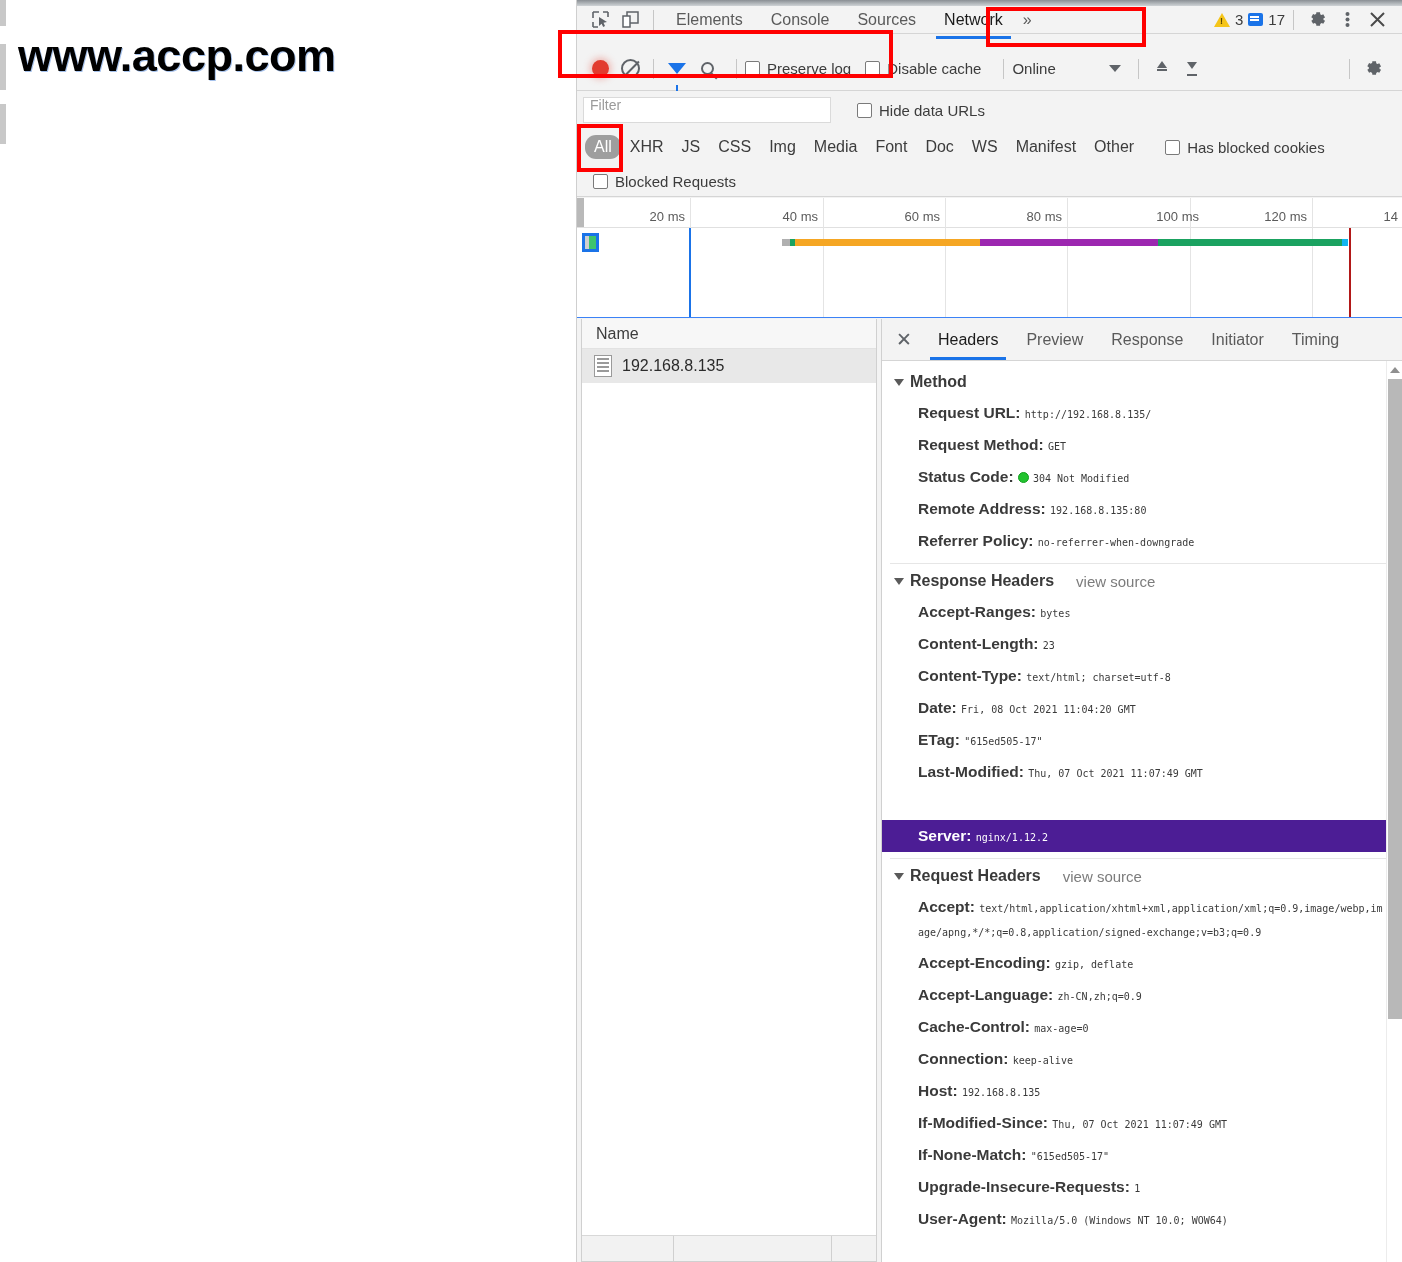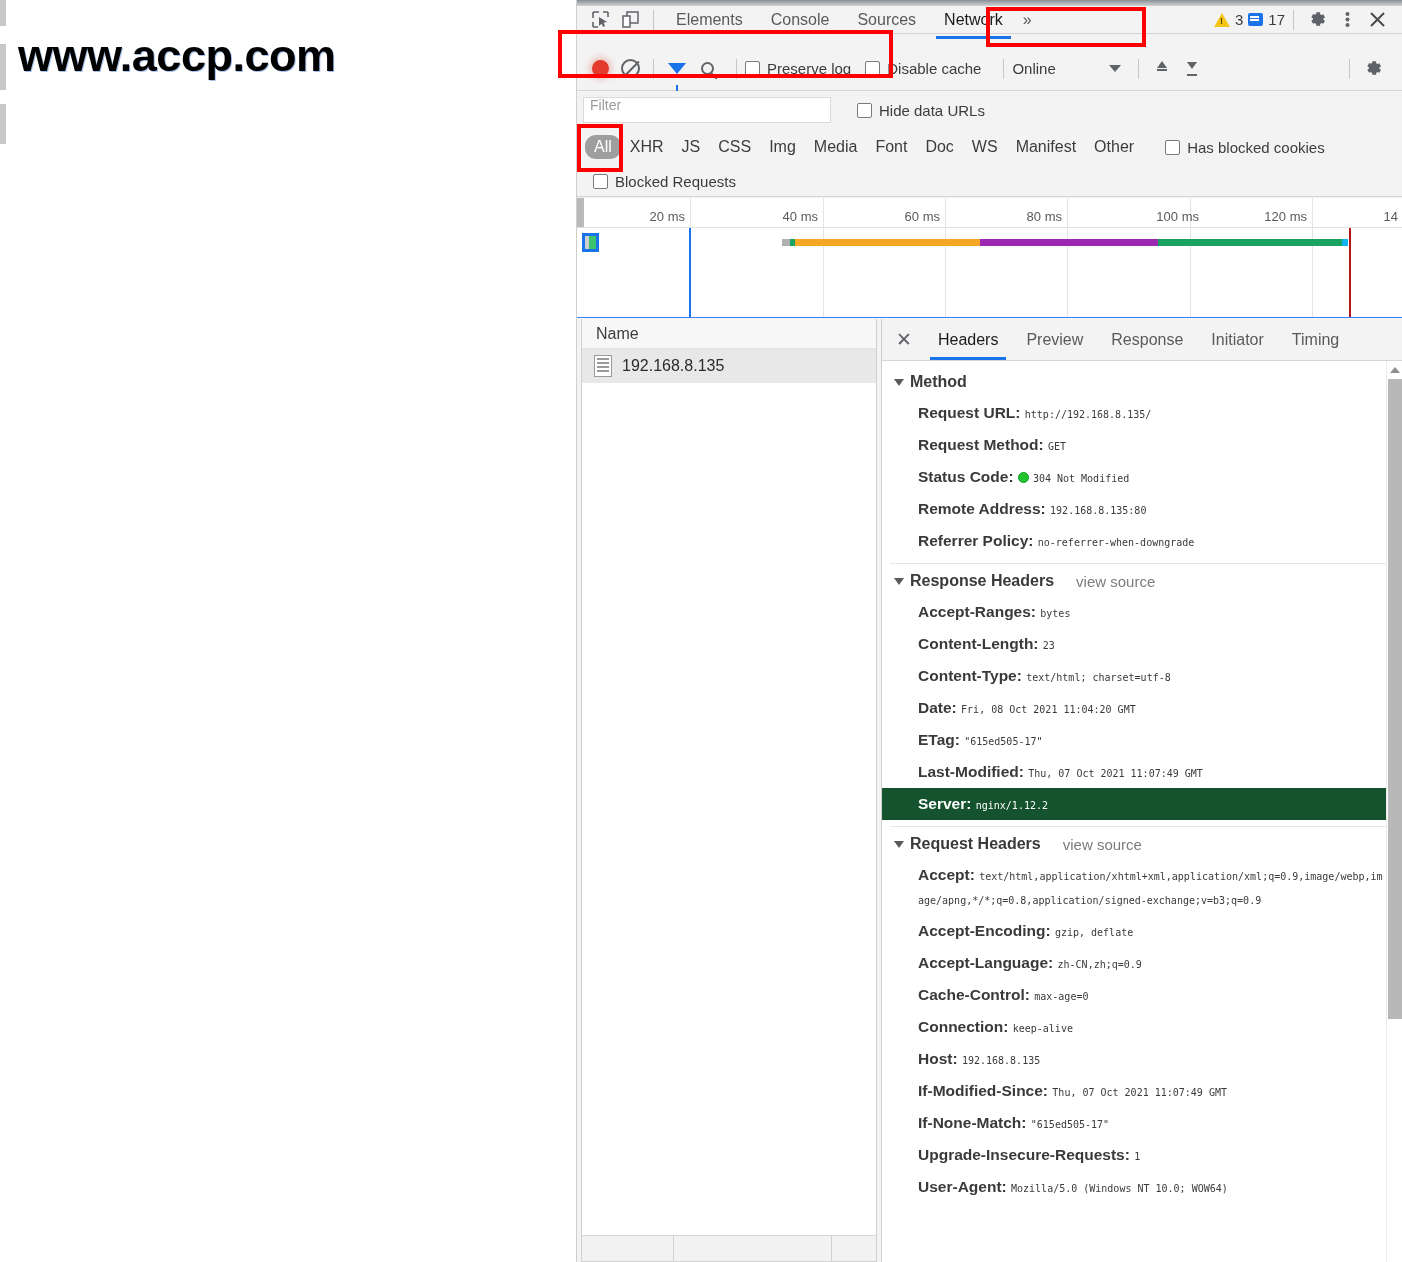--- a/index.html
+++ b/index.html
@@ -182,21 +182,21 @@
 
   #det-body { position:absolute; left:0; top:42px; right:0; bottom:0; overflow:hidden; padding-top:6px; }
   .sec-title { font-size:16px; font-weight:bold; color:#3a3a3a; padding:6px 0 6px 12px;
     display:flex; align-items:center; }
   .caret { width:0;height:0;border-left:5px solid transparent;border-right:5px solid transparent;
     border-top:7px solid #5a5a5a; margin-right:6px; }
   .viewsrc { font-size:15px; color:#7c7c7c; font-weight:normal; margin-left:22px; }
   .sec-div { height:1px; background:#e6e6e6; margin:6px 8px 2px 8px; }
   .hrow { padding:4px 12px 4px 36px; font-size:15.5px; line-height:1.55;
     word-break:break-all; }
-  .hrow.sel { background:#14532d; color:#fff; }
+  .hrow.sel { background:#4c1d95; color:#fff;margin-top:32px; }
   .hk { font-weight:bold; color:#3a3a3a; font-family:"Liberation Sans", sans-serif; }
   .hrow.sel .hk { color:#fff; }
   .hv { font-family:"DejaVu Sans Mono", monospace; font-size:10px; color:#3a3a3a; }
   .hrow.sel .hv { color:#fff; }
   .status-dot { display:inline-block; width:11px;height:11px;border-radius:50%;
     background:#22c32f; vertical-align:-1px; margin-right:4px;
     border:1px solid #12a01e; }
   #det-scroll { position:absolute; right:0; top:42px; bottom:0; width:16px; background:#fff;
     border-left:1px solid #ececec; }
   #det-scroll .sb-up { width:16px;height:16px; position:relative; }

